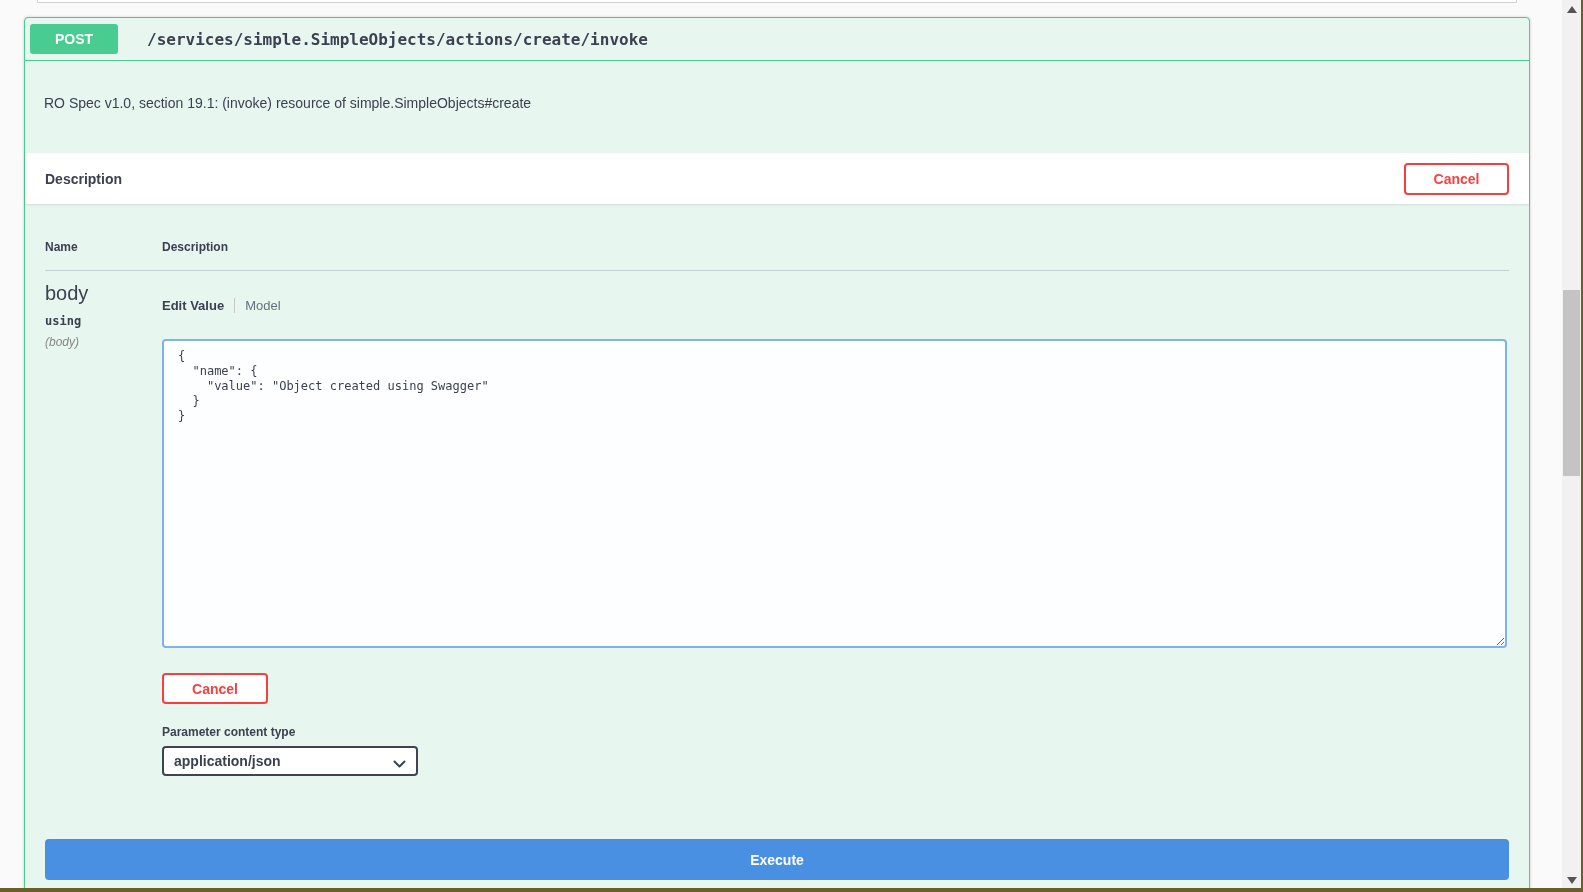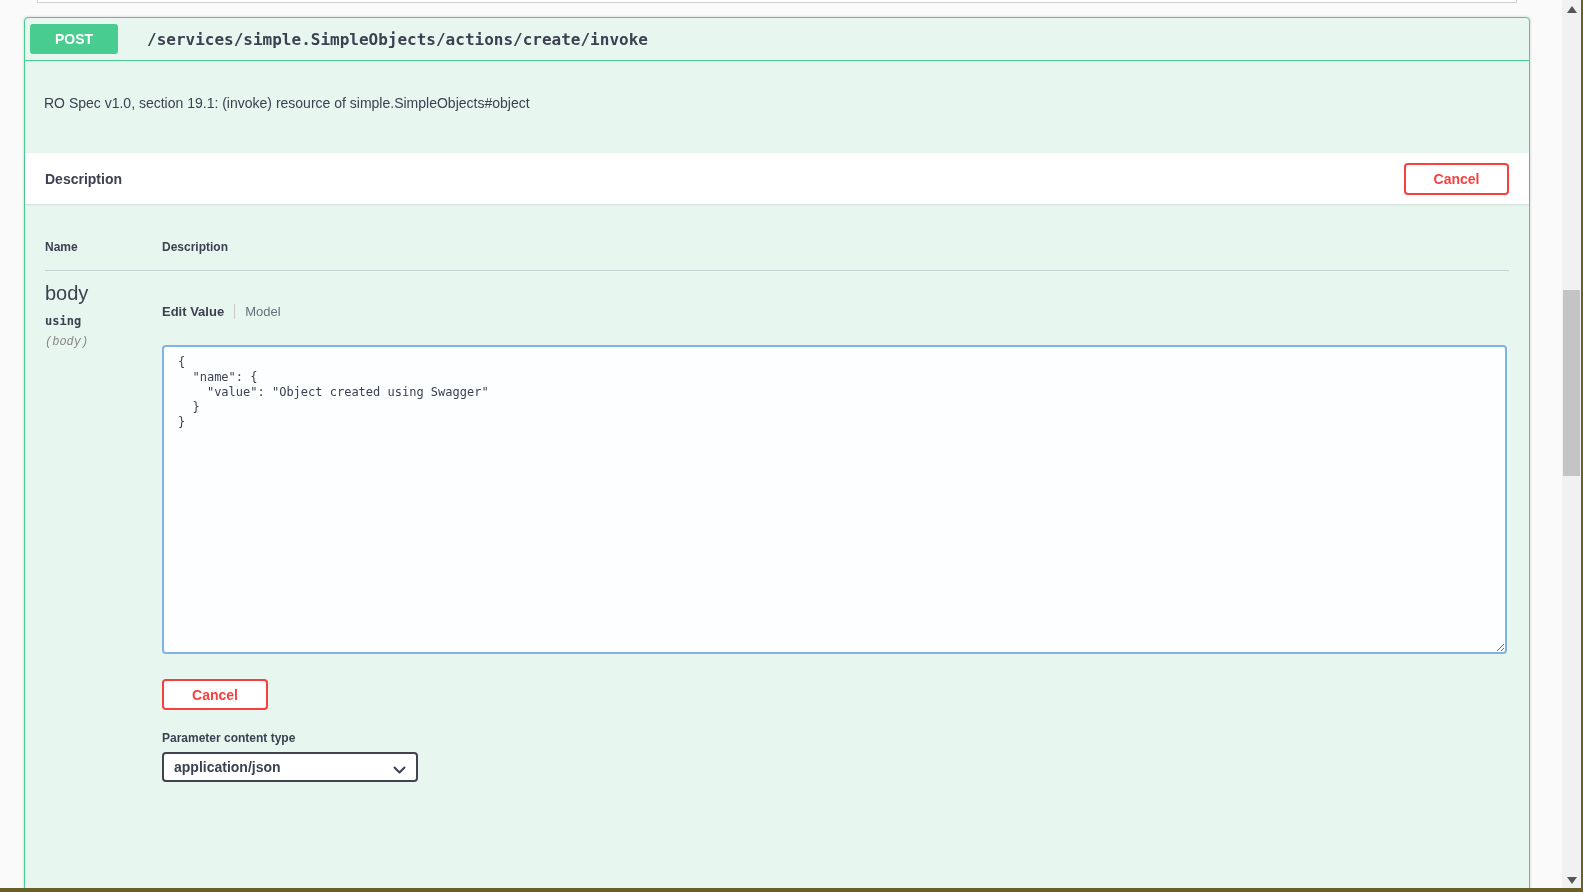--- a/index.html
+++ b/index.html
@@ -52,22 +52,22 @@
   .params-area{padding:36px 20px 20px 20px;}
   .t-head{
     display:flex;font-size:12px;font-weight:700;color:#3b4151;
     padding-bottom:16px;border-bottom:1px solid rgba(59,65,81,.2);
   }
   .col-name{width:117px;flex:0 0 auto;}
   .col-desc{flex:1;}
   .t-row{display:flex;padding-top:11px;}
   .param-name{font-size:20px;color:#3b4151;}
   .param-type{font-family:"DejaVu Sans Mono",monospace;font-size:12px;font-weight:700;color:#3b4151;margin-top:9px;}
-  .param-loc{font-family:Liberation Mono, monospace;font-size:12px;font-style:italic;color:#888;margin-top:7px;}
-  .tab-row{display:flex;align-items:center;margin-top:22px;}
+  .param-loc{font-family:Liberation Sans, sans-serif;font-size:12px;font-style:italic;color:#888;margin-top:7px;}
+  .tab-row{display:flex;align-items:center;margin-top:16px;}
   .tab{font-size:13px;color:#66707e;cursor:pointer;}
   .tab.active{font-weight:700;color:#3b4151;}
   .tab-sep{width:1px;height:15px;background:#c8c8c8;margin:0 10px;}
   .body-editor{
     display:block;margin-top:26px;width:1345px;height:309px;box-sizing:border-box;
     border:2px solid #7db3e8;border-radius:4px;background:#fdfeff;
     font-family:"DejaVu Sans Mono",monospace;font-size:12px;line-height:15px;
     color:#3b4151;padding:8px 10px 10px 14px;resize:both;outline:none;
   }
   .btn-cancel.inner{margin-top:25px;width:106px;height:31px;display:block;}
@@ -102,21 +102,21 @@
 
 <div class="prev-edge"></div>
 
 <div class="opblock">
 
   <div class="opblock-summary">
     <span class="method-badge">POST</span>
     <span class="endpoint-path">/services/simple.SimpleObjects/actions/create/invoke</span>
   </div>
 
-  <div class="opblock-description">RO Spec v1.0, section 19.1: (invoke) resource of simple.SimpleObjects#object</div>
+  <div class="opblock-description">RO Spec v1.0, section 19.1: (invoke) resource of simple.SimpleObjects#create</div>
 
   <div class="section-header">
     <span class="title">Description</span>
     <button class="btn-cancel">Cancel</button>
   </div>
 
   <div class="params-area">
     <div class="t-head">
       <div class="col-name">Name</div>
       <div class="col-desc">Description</div>
@@ -153,20 +153,23 @@
           <span class="chevron">
             <svg width="13" height="9" viewBox="0 0 13 9">
                 <polyline points="1.5,1.5 6.5,6.5 11.5,1.5" fill="none" stroke="#3b4151" stroke-width="2" stroke-linecap="round" stroke-linejoin="round"></polyline>
               </svg>
           </span>
         </div>
       </div>
     </div>
   </div>
 
+  <div class="execute-wrap">
+    <button class="btn-execute">Execute</button>
+  </div>
 
 </div>
 
 <div class="scrollbar">
   <div class="scroll-arrow up"></div>
   <div class="scroll-thumb"></div>
   <div class="scroll-arrow down"></div>
 </div>
 
 <div class="win-border-right"></div>

